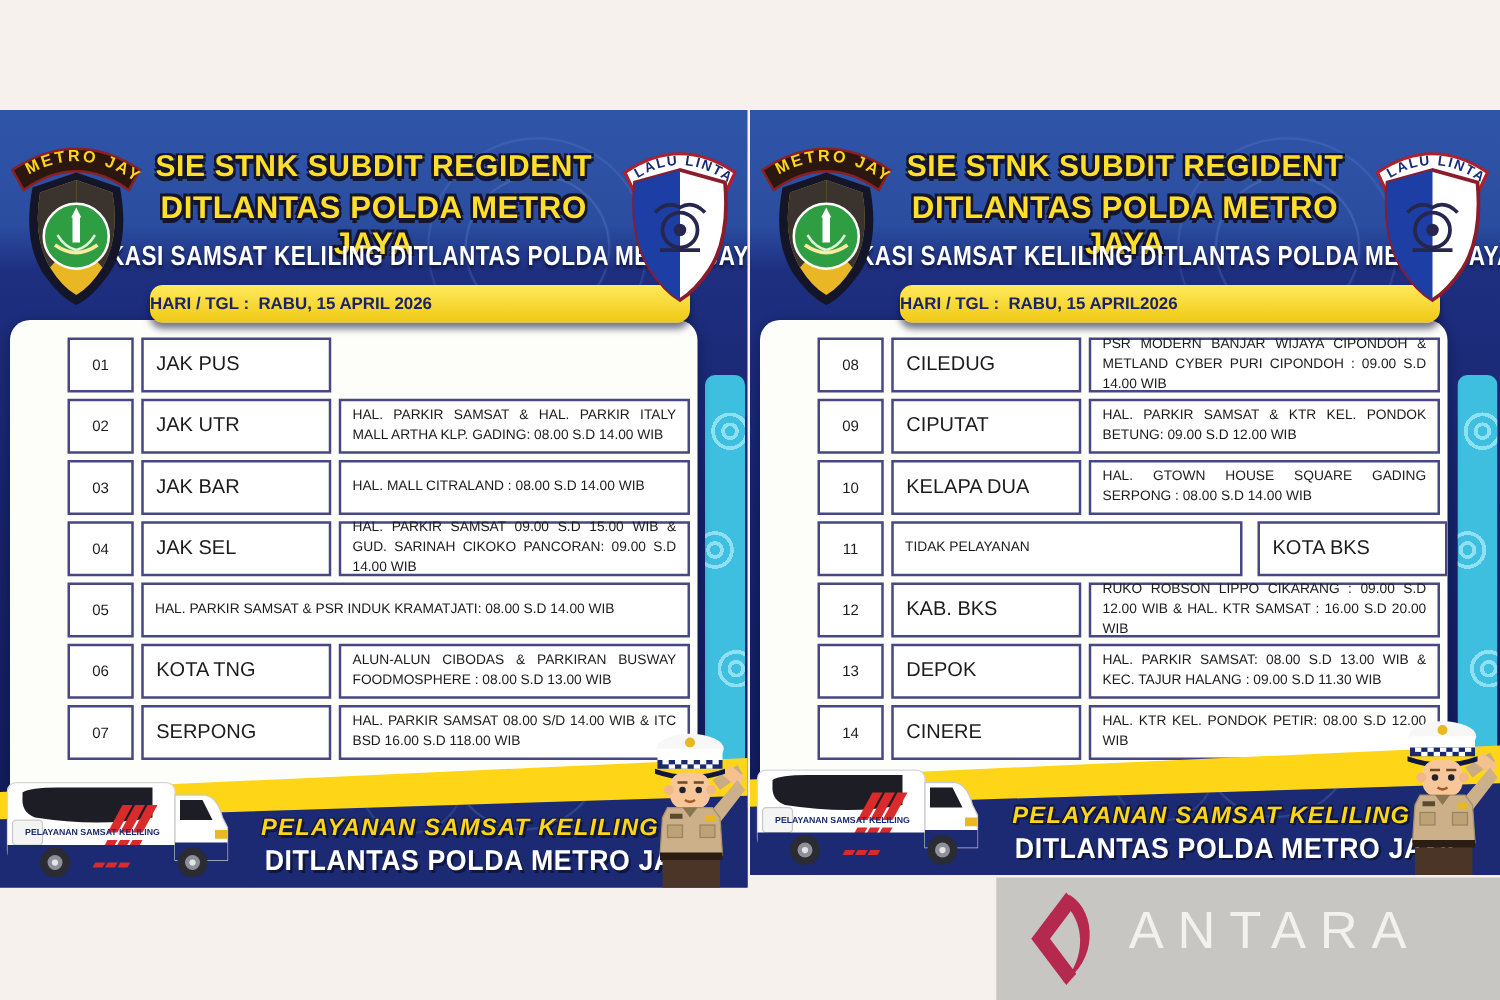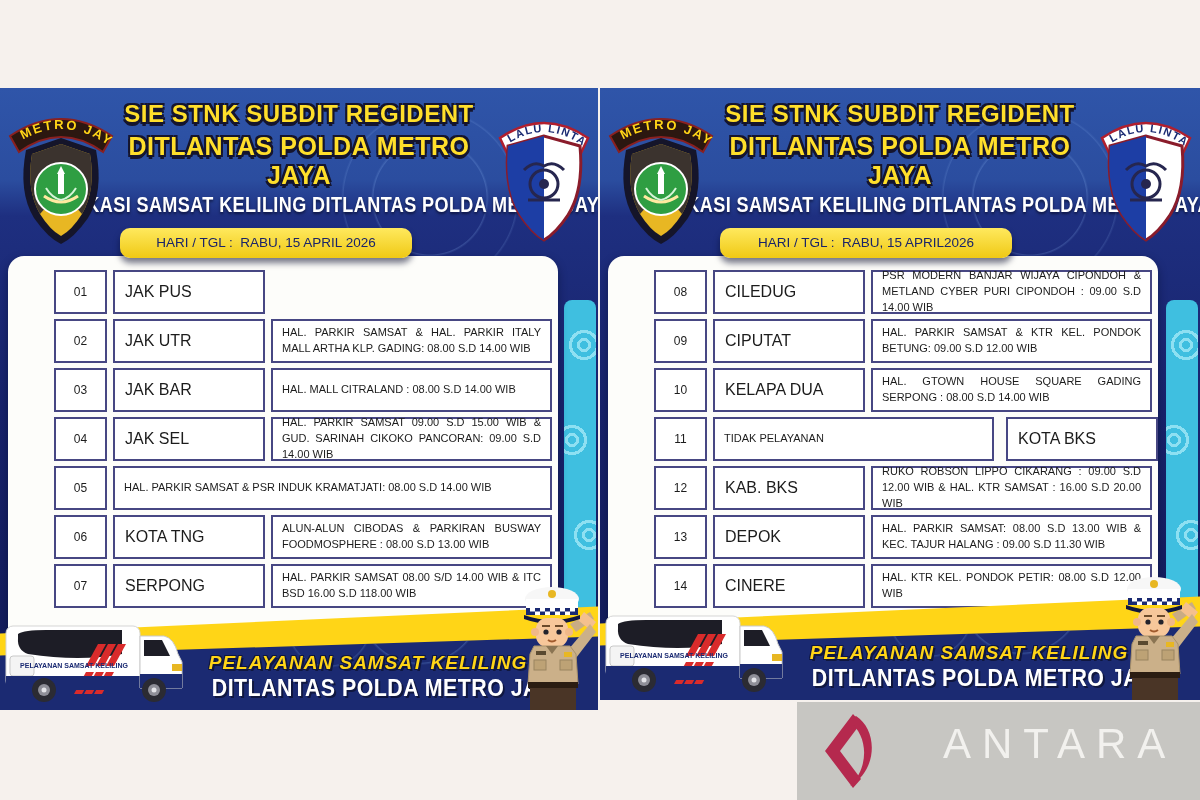--- a/index.html
+++ b/index.html
@@ -20,33 +20,33 @@
   .poster.p0{left:0;}
   .poster.p1{left:600px;width:600px;height:612px;}
   
   .title{
     position:absolute;top:12px;left:108px;right:108px;text-align:center;z-index:3;
   }
   .title .l1,.title .l2{
     display:block;color:#ffdf2b;font-weight:bold;letter-spacing:.5px;
     text-shadow:-2px -2px 0 #15152e,2px -2px 0 #15152e,-2px 2px 0 #15152e,2px 2px 0 #15152e,0 4px 0 #15152e;
   }
-  .title .l1{font-size:24px;}
+  .title .l1{font-size:24px;margin-top:20px;}
   .title .l2{font-size:25px;margin-top:4px;}
   .subtitle-wrap{position:absolute;top:104px;left:0;right:0;text-align:center;z-index:3;}
   .subtitle{
     display:inline-block;transform:scaleX(.82);transform-origin:center;
     color:#ffffff;font-weight:bold;font-size:22px;letter-spacing:.5px;white-space:nowrap;
     text-shadow:0 2px 3px rgba(0,0,20,.6);
   }
   .date-pill{
-    position:absolute;top:140px;left:120px;width:292px;height:30px;z-index:3;
+    position:absolute;top:140px;left:120px;width:432px;height:30px;z-index:3;
     background:linear-gradient(180deg,#ffe95e,#f0c914);
     border-radius:10px;box-shadow:0 5px 6px rgba(5,10,40,.55);
-    color:#1a2468;font-weight:normal;font-size:13.5px;line-height:30px;text-align:center;white-space:pre;
+    color:#1a2468;font-weight:bold;font-size:13.5px;line-height:30px;text-align:left;white-space:pre;
   }
   
   .badge{position:absolute;z-index:4;}
   .badge.left{top:4px;left:2px;width:118px;height:158px;}
   .badge.right{top:8px;right:4px;width:100px;height:148px;}
   
   .card{
     position:absolute;top:168px;left:8px;width:550px;height:402px;z-index:2;
     background:#fdfdfa;border-radius:16px;box-shadow:0 4px 10px rgba(5,10,40,.45);
     padding:14px 0 0 14px;box-sizing:border-box;
@@ -82,21 +82,21 @@
   .footer-text .f2{
     display:block;color:#ffffff;font-weight:bold;font-size:23px;letter-spacing:.5px;white-space:nowrap;
     transform:scaleX(.93);transform-origin:center;margin-top:1px;
     text-shadow:2px 2px 0 #10173f;
   }
   .van{position:absolute;left:2px;bottom:-2px;width:198px;height:102px;z-index:7;}
   .officer{position:absolute;right:-2px;bottom:-2px;width:94px;height:130px;z-index:7;}
   
   .antara-bar{
     position:absolute;left:797px;top:702px;width:403px;height:98px;background:#c7c6c2;z-index:10;
-    display:flex;align-items:center;gap:40px;
+    display:flex;align-items:center;
   }
   .antara-mark{margin-left:26px;flex:0 0 auto;}
   .antara-word{
     color:#f2f1ee;font-size:42px;font-weight:400;letter-spacing:11px;margin-left:18px;margin-top:-14px;
   }
 </style>
 </head>
 <body>
 
 <section class="poster p0">

